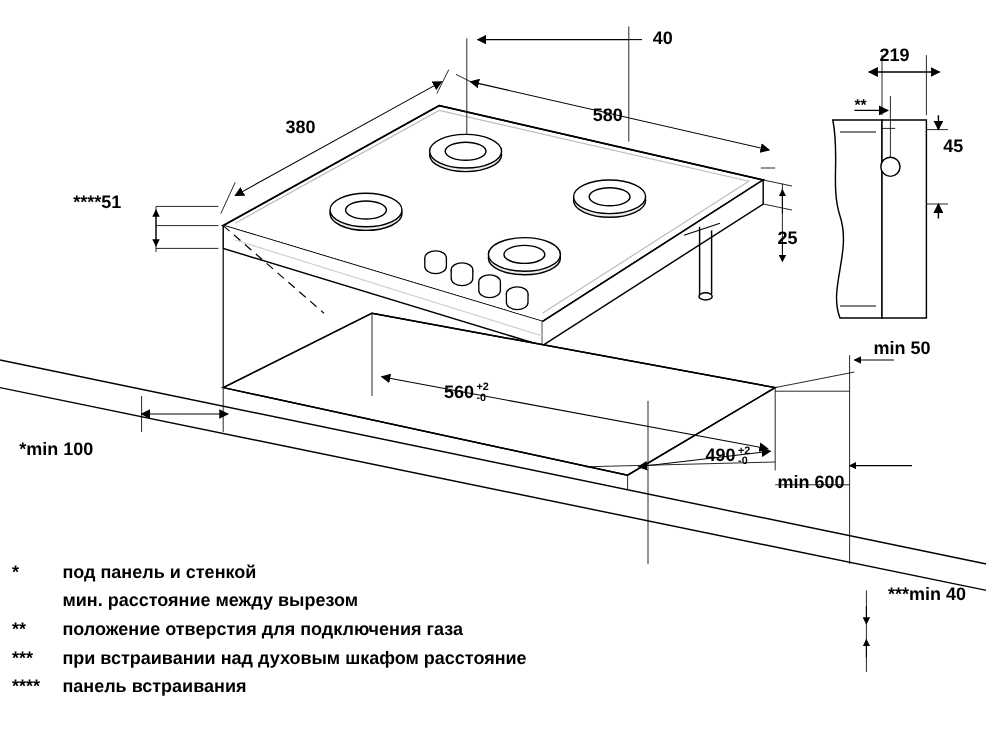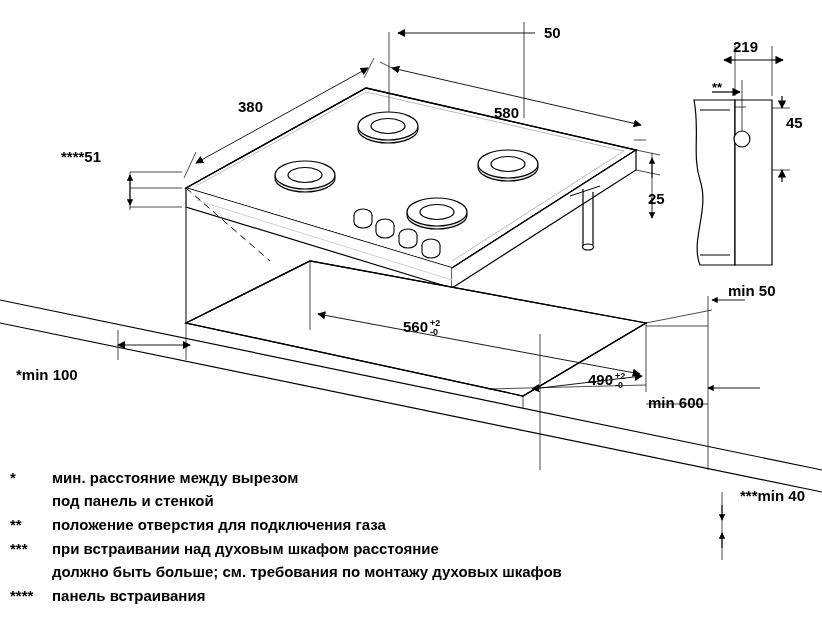--- a/index.html
+++ b/index.html
@@ -218,61 +218,60 @@
       <path d="M 782 96 L 782 108" marker-end="url(#arrowS)"></path>
       <path d="M 782 182 L 782 170" marker-end="url(#arrowS)"></path>
 
       <path d="M 742 80 L 742 131" stroke-width="0.7"></path>
       <path d="M 712 92 L 740 92" marker-end="url(#arrowS)"></path>
       <path d="M 735 107 L 746 107" stroke-width="0.7"></path>
     </g>
   </svg>
 
   <div class="dim-label" style="left:238px; top:98px;">380</div>
-  <div class="dim-label" style="left:494px; top:104px;">580</div>
-  <div class="dim-label" style="left:544px; top:24px;">50</div>
-  <div class="dim-label" style="left:61px; top:148px;text-align:right;">****51</div>
+  <div class="dim-label" style="left:494px; top:88px;">580</div>
+  <div class="dim-label" style="left:544px; top:24px;">40</div>
+  <div class="dim-label" style="left:61px; top:160px;text-align:right;">****51</div>
   <div class="dim-label" style="left:648px; top:190px;">25</div>
 
-  <div class="dim-label" style="left:370px; top:318px;margin-left:33px;">
+  <div class="dim-label" style="left:370px; top:318px;">
     <span>560</span><span class="tol"><span>+2</span><br><span>-0</span></span>
   </div>
 
   <div class="dim-label" style="left:552px; top:371px;margin-left:36px;">
     <span>490</span><span class="tol"><span>+2</span><br><span>-0</span></span>
   </div>
 
   <div class="dim-label" style="left:16px; top:366px;">*min 100</div>
   <div class="dim-label" style="left:648px; top:394px;">min 600</div>
   <div class="dim-label" style="left:728px; top:282px;text-align:center;">min 50</div>
   <div class="dim-label" style="left:700px; top:487px;margin-left:40px;">***min 40</div>
 
   <div class="dim-label" style="left:733px; top:38px;">219</div>
   <div class="dim-label" style="left:786px; top:114px;">45</div>
   <div class="dim-label small" style="left:712px; top:80px;">**</div>
 
   <div id="legend">
     <div class="legend-row">
       <div class="legend-mark">*</div>
       <div class="legend-text">
+        <span class="cont">под панель и стенкой</span>
         <span class="cont">мин. расстояние между вырезом</span>
-        <span class="cont">под панель и стенкой</span>
       </div>
     </div>
     <div class="legend-row">
       <div class="legend-mark">**</div>
       <div class="legend-text">
         <span class="cont">положение отверстия для подключения газа</span>
       </div>
     </div>
     <div class="legend-row">
       <div class="legend-mark">***</div>
       <div class="legend-text">
         <span class="cont">при встраивании над духовым шкафом расстояние</span>
-        <span class="cont">должно быть больше; см. требования по монтажу духовых шкафов</span>
       </div>
     </div>
     <div class="legend-row">
       <div class="legend-mark">****</div>
       <div class="legend-text">
         <span class="cont">панель встраивания</span>
       </div>
     </div>
   </div>
 

